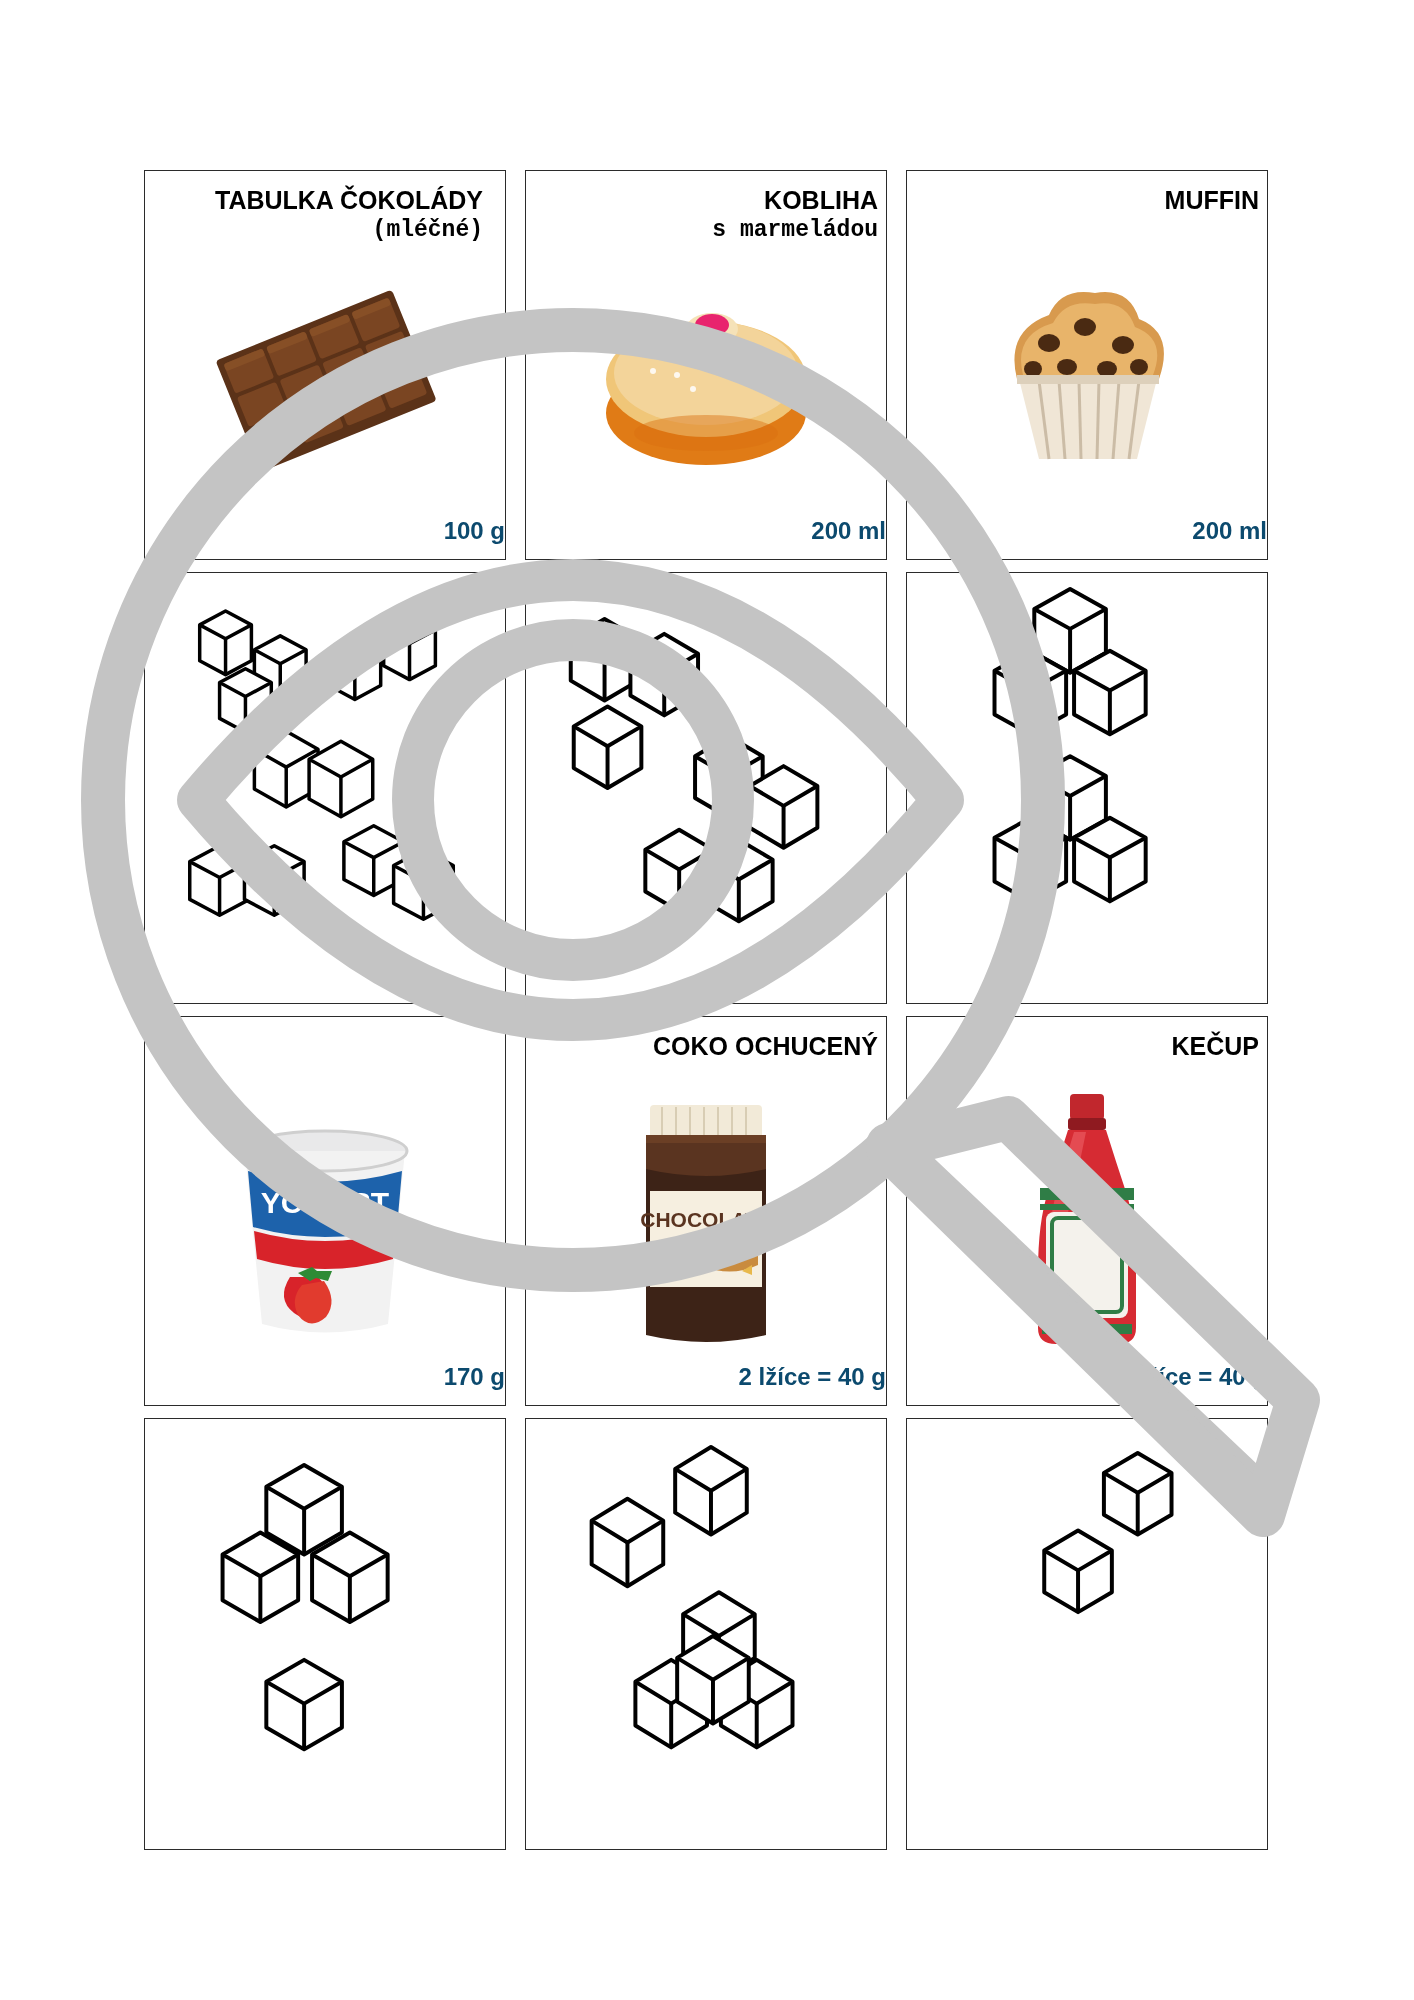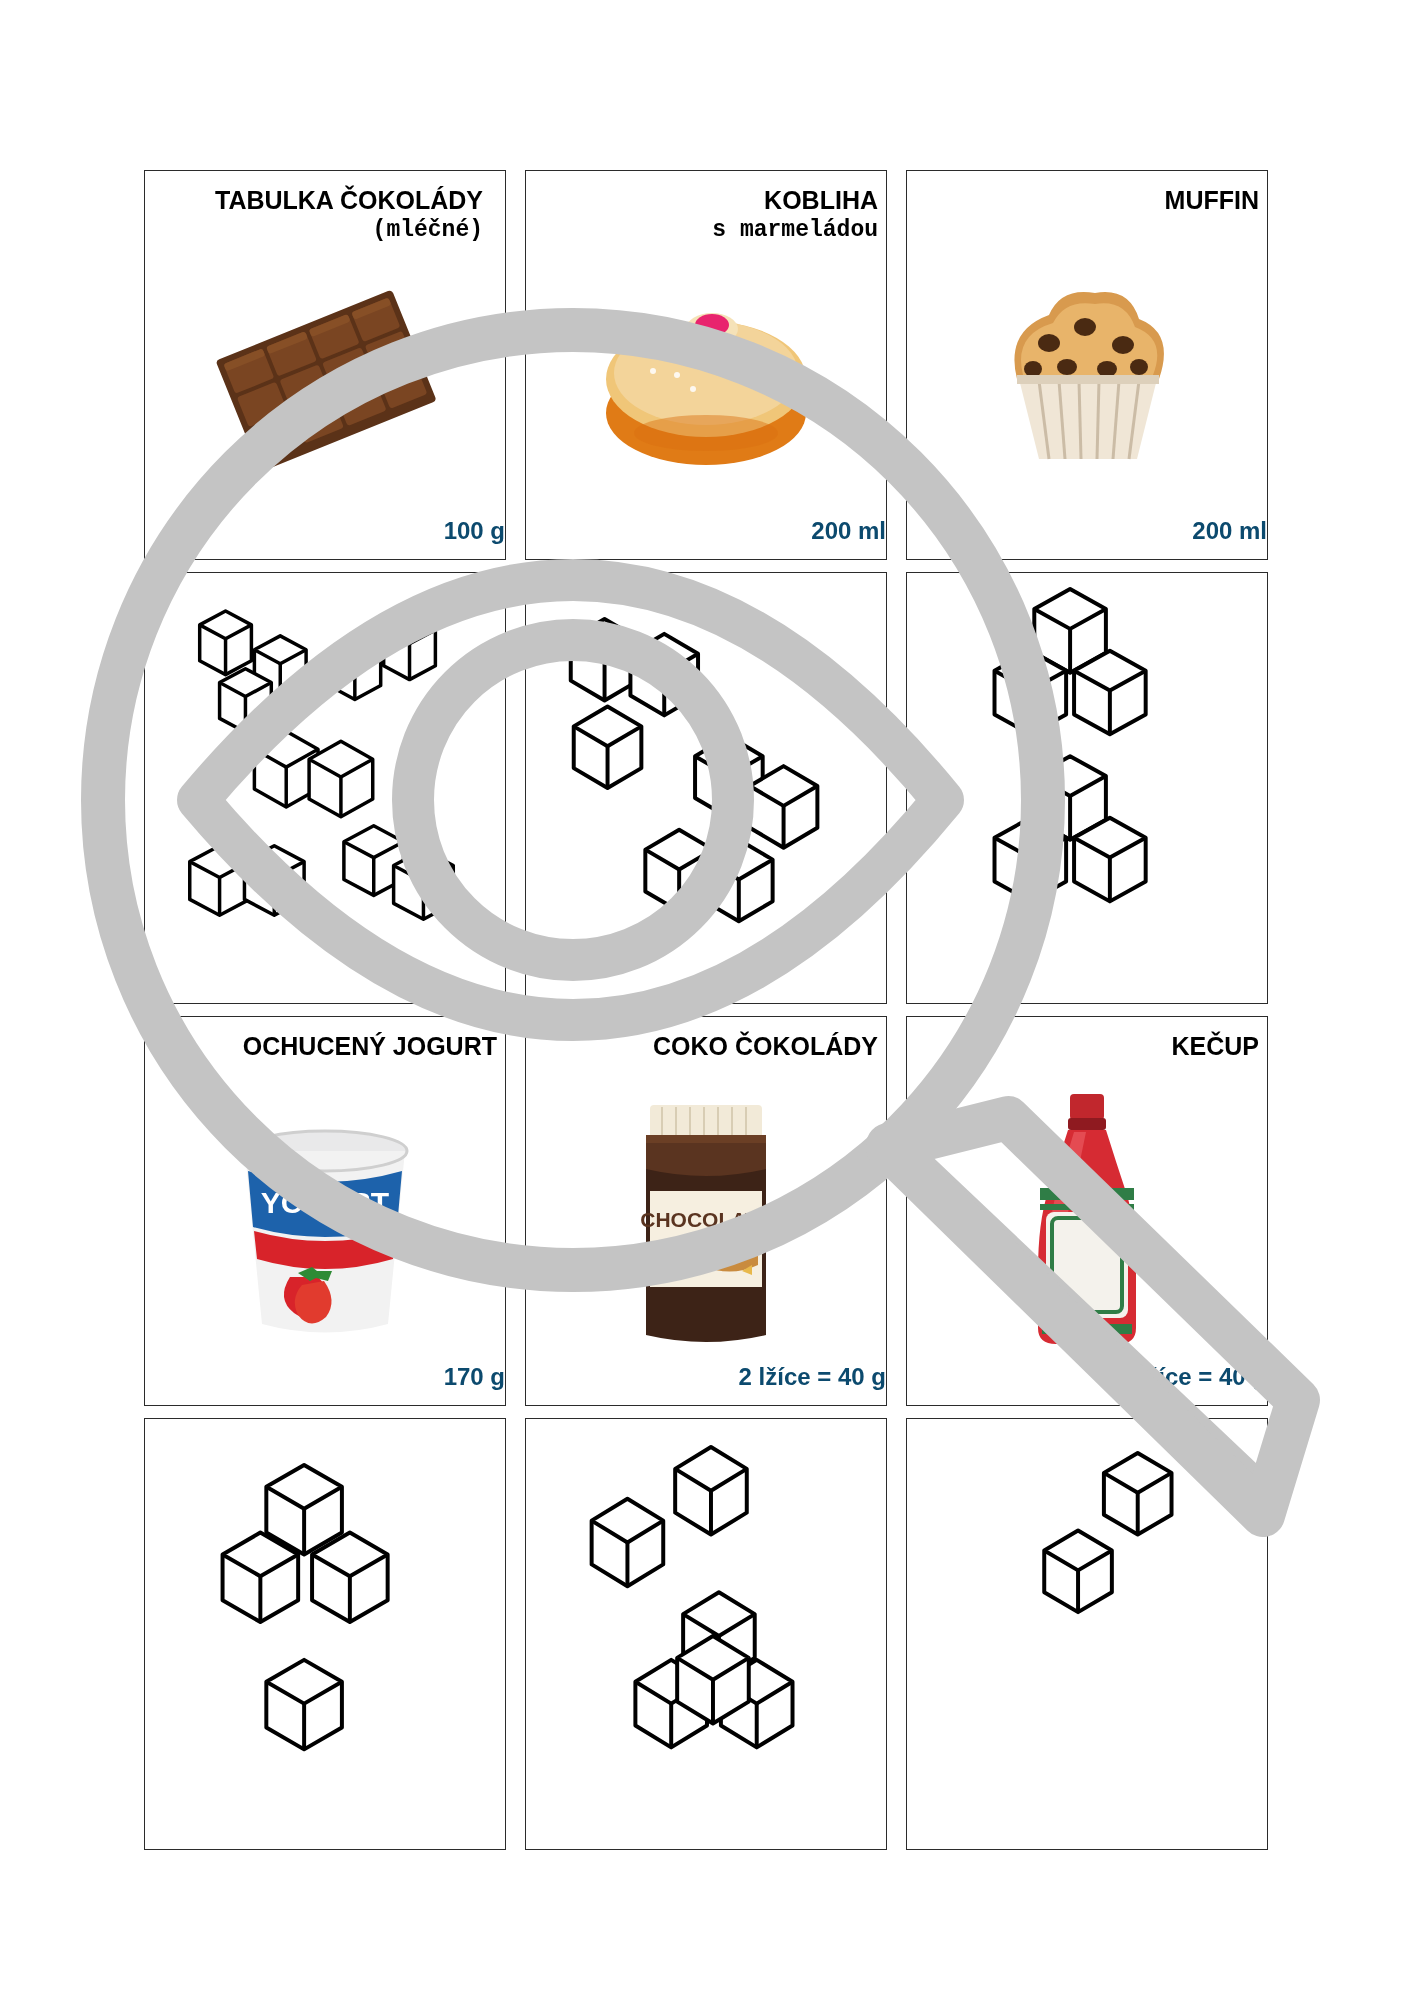--- a/index.html
+++ b/index.html
@@ -341,23 +341,20 @@
           <g transform="translate(168,240)">
               <path d="M0 26 L36 6 L72 26 L72 70 L36 90 L0 70 Z"></path>
               <path d="M0 26 L36 46 L72 26"></path>
               <path d="M36 46 L36 90"></path>
             </g>
         </g>
       </svg>
     </div>
 
     <div class="card">
-      <div class="card-title">
-        <span>OCHUCENÝ JOGURT</span>
-      </div>
       <div class="card-img">
         <svg width="210" height="230" viewBox="0 0 210 230">
           <ellipse cx="105" cy="42" rx="82" ry="20" fill="#e9e9ea"></ellipse>
           <path d="M25 42 L42 215 Q105 232 168 215 L185 42 Z" fill="#f2f2f2"></path>
           <path d="M28 62 L33 118 Q105 138 177 118 L182 62 Q105 84 28 62 Z" fill="#1d62ab"></path>
           <path d="M34 122 L37 150 Q105 170 173 150 L176 122 Q105 142 34 122 Z" fill="#d8232a"></path>
           <text x="105" y="104" font-family="Liberation Sans, sans-serif" font-size="30" font-weight="bold" fill="#ffffff" text-anchor="middle">YOGURT</text>
           <g>
             <path d="M70 168 q-14 22 4 36 q18 13 30 -6 q8 -16 -6 -30 z" fill="#d8232a"></path>
             <path d="M104 172 q14 20 2 36 q-16 14 -28 -2 q-8 -16 4 -30 z" fill="#e13b2e"></path>
@@ -367,21 +364,21 @@
             </g>
           </g>
           <ellipse cx="105" cy="42" rx="82" ry="20" fill="none" stroke="#cfcfcf" stroke-width="3"></ellipse>
         </svg>
       </div>
       <div class="card-amount">170 g</div>
     </div>
 
     <div class="card">
       <div class="card-title">
-        <span>COKO ČOKOLÁDY</span>
+        <span>COKO OCHUCENÝ</span>
       </div>
       <div class="card-img">
         <svg width="200" height="250" viewBox="0 0 200 250">
           <rect x="44" y="6" width="112" height="34" rx="4" fill="#f2ead8"></rect>
           <g stroke="#d8cdb4" stroke-width="2">
             <line x1="56" y1="8" x2="56" y2="40"></line>
               <line x1="70" y1="8" x2="70" y2="40"></line>
             <line x1="84" y1="8" x2="84" y2="40"></line>
               <line x1="98" y1="8" x2="98" y2="40"></line>
             <line x1="112" y1="8" x2="112" y2="40"></line>

